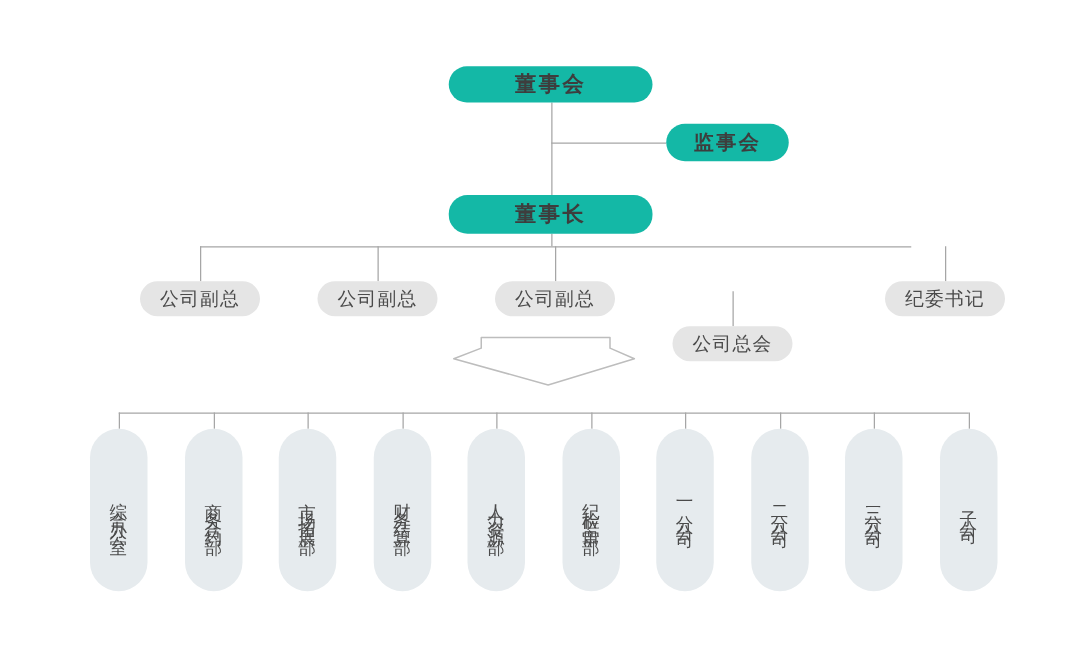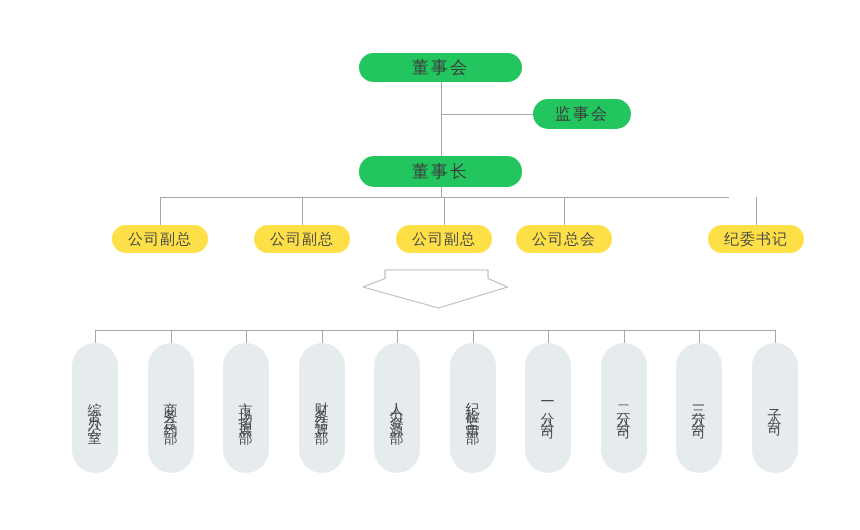--- a/index.html
+++ b/index.html
@@ -14,36 +14,36 @@
   #v-board-chairman{left:441px;top:82px;height:74px;}
   #h-supervisory{left:441px;top:114px;width:92px;}
   #v-chairman-bus{left:441px;top:187px;height:10px;}
   #h-exec{left:160px;top:197px;width:569px;}
   #h-dept{left:95px;top:330px;width:680px;}
   
   .node{
     position:absolute;display:flex;align-items:center;justify-content:center;
     box-sizing:border-box;color:#3d3d3d;
   }
-  .node.bright{background:#22c55e;border-radius:15px;font-size:17px;font-weight:400;letter-spacing:2px;justify-content:center;}
+  .node.bright{background:#14b8a6;border-radius:15px;font-size:17px;font-weight:700;letter-spacing:2px;justify-content:center;}
   #node-board{left:359px;top:53px;width:163px;height:29px;}
   #node-chairman{left:359px;top:156px;width:163px;height:31px;}
   #node-supervisory{left:533px;top:99px;width:98px;height:30px;font-size:16px;}
   
   .exec-item{position:absolute;top:197px;width:96px;}
   .exec-item .drop{width:1px;height:28px;background:#a6a6a6;margin:0 auto;}
   .exec-item .pale{
-    width:96px;height:28px;background:#fde047;border-radius:14px;
+    width:96px;height:28px;background:#e5e5e5;border-radius:14px;
     display:flex;align-items:center;justify-content:center;
     font-size:15px;color:#4a4a4a;letter-spacing:1px;
   }
   .exec-row .exec-item:nth-of-type(1){left:112px;}
   .exec-row .exec-item:nth-of-type(2){left:254px;}
   .exec-row .exec-item:nth-of-type(3){left:396px;}
-  .exec-row .exec-item:nth-of-type(4){left:516px;}
+  .exec-row .exec-item:nth-of-type(4){left:538px;margin-top:36px;}
   .exec-row .exec-item:nth-of-type(5){left:708px;}
   
   #down-arrow{position:absolute;left:353px;top:265px;}
   
   .dept-item{position:absolute;top:330px;width:46px;}
   .dept-item .drop{width:1px;height:13px;background:#a6a6a6;margin:0 auto;}
   .dept-item .capsule{
     width:46px;height:130px;background:#e6ebee;border-radius:23px;
     display:flex;align-items:center;justify-content:center;
   }

